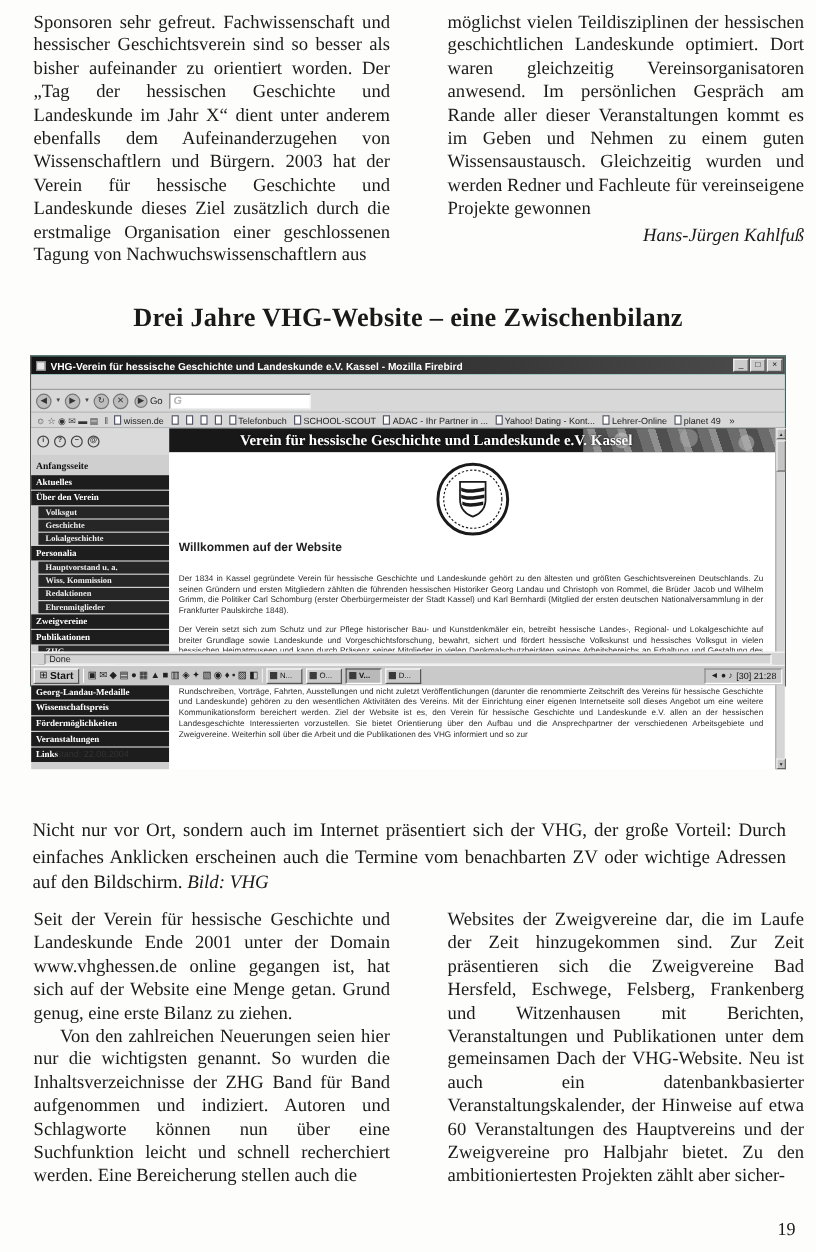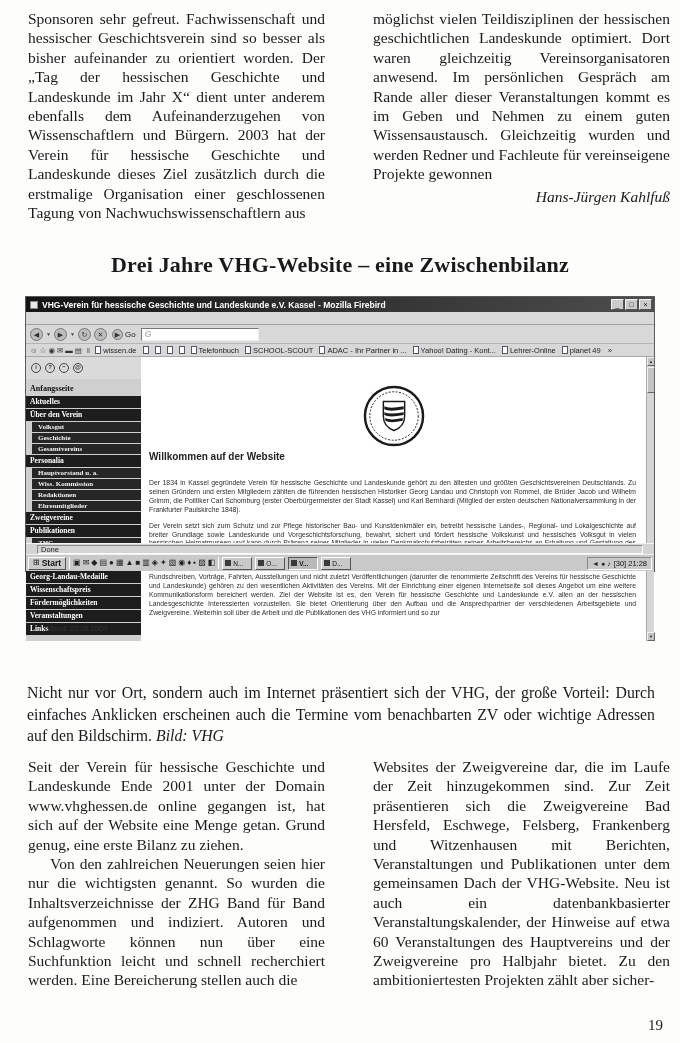--- a/index.html
+++ b/index.html
@@ -279,21 +279,21 @@
 
           <div class="nav-item sub">
             <span>Volksgut</span>
           </div>
 
           <div class="nav-item sub">
             <span>Geschichte</span>
           </div>
 
           <div class="nav-item sub">
-            <span>Gesamtvereins</span>
+            <span>Lokalgeschichte</span>
           </div>
 
           <div class="nav-item main">
             <span>Personalia</span>
           </div>
 
           <div class="nav-item sub">
             <span>Hauptvorstand u. a.</span>
           </div>
 
@@ -345,20 +345,24 @@
             <span>Veranstaltungen</span>
           </div>
 
           <div class="nav-item main">
             <span>Links</span>
           </div>
         </div>
       <div class="stand">Stand: 22.08.2004</div>
     </div>
 
+    <div class="banner">
+      <span class="collage"></span>
+      <div class="btxt">Verein für hessische Geschichte und Landeskunde e.V. Kassel</div>
+    </div>
 
     <div class="sitebody">
       <svg class="logo" viewBox="0 0 64 64">
         <circle cx="32" cy="32" r="30" fill="#fff" stroke="#1a1a1a" stroke-width="2.5"></circle>
         <circle cx="32" cy="32" r="25" fill="none" stroke="#1a1a1a" stroke-width="1" stroke-dasharray="2 1.6"></circle>
         <path d="M21 17 h22 v15 q0 11 -11 15 q-11 -4 -11 -15 z" fill="#fff" stroke="#1a1a1a" stroke-width="1.5"></path>
         <path d="M22 22 q5 3 20 0 v3 q-15 3 -20 0 z M22 28 q5 3 20 0 v3 q-15 3 -20 0 z M23 34 q5 3 18 0 v3 q-13 3 -18 0 z" fill="#1a1a1a"></path>
       </svg>
       <div class="welcome1">Willkommen auf der Website</div>
       <div class="siteparas">

